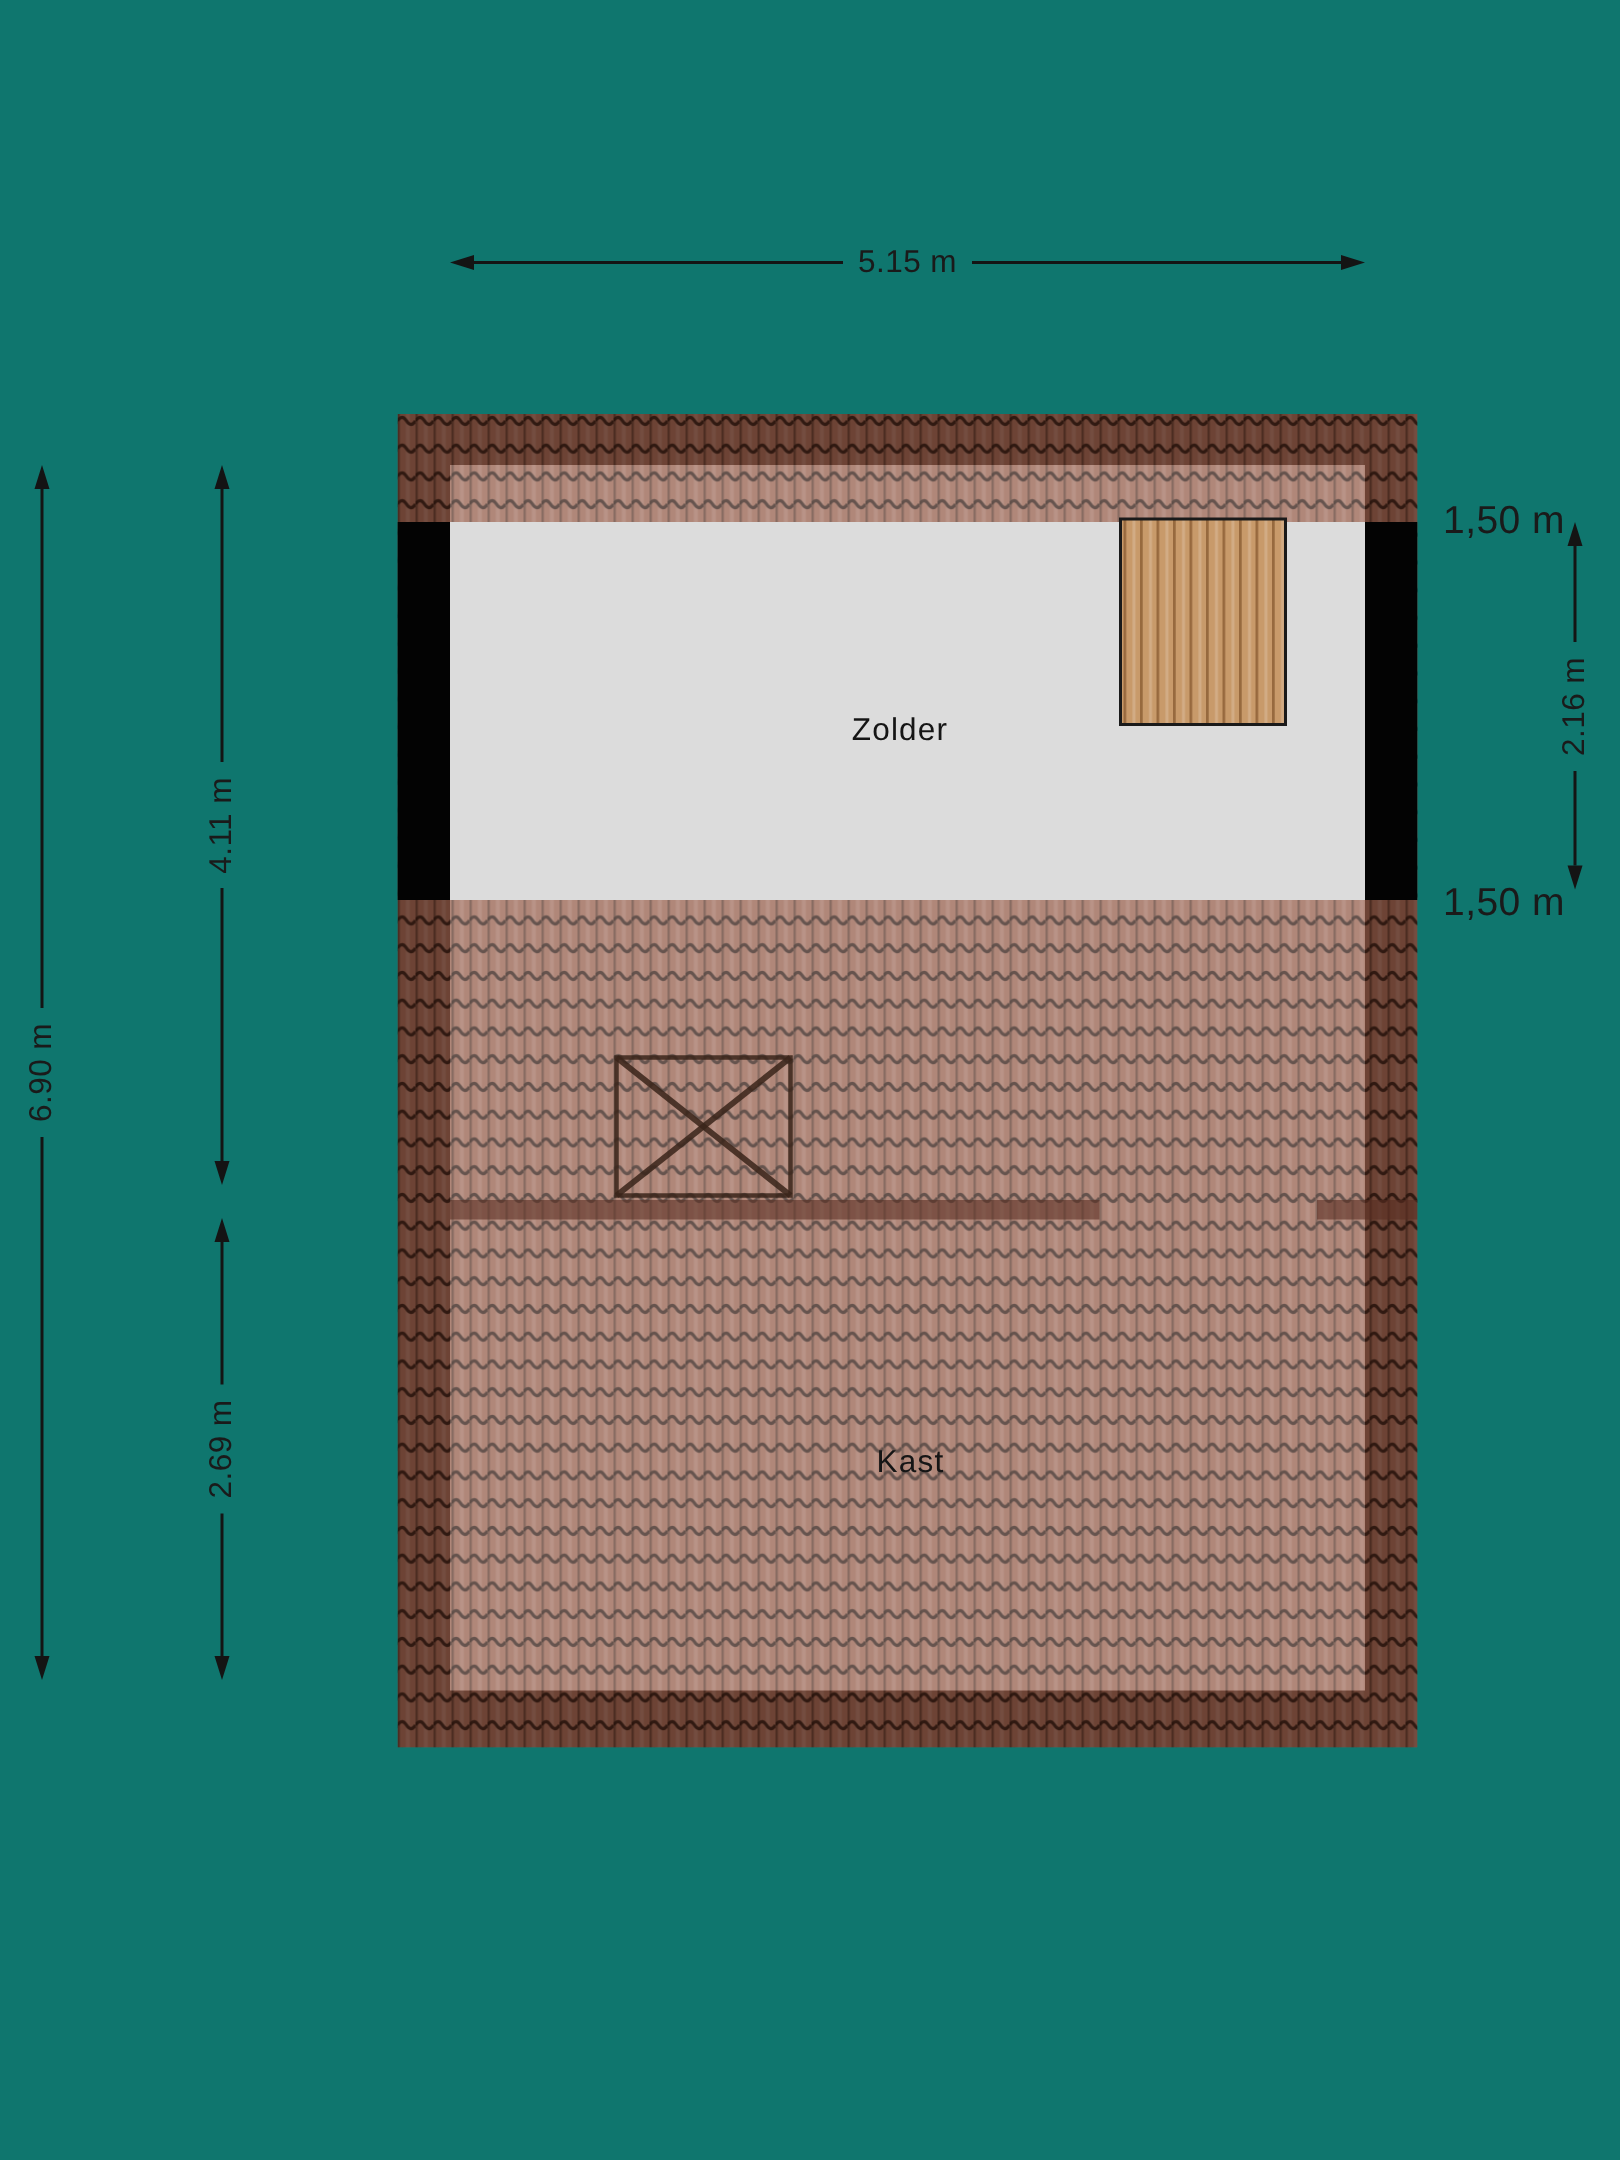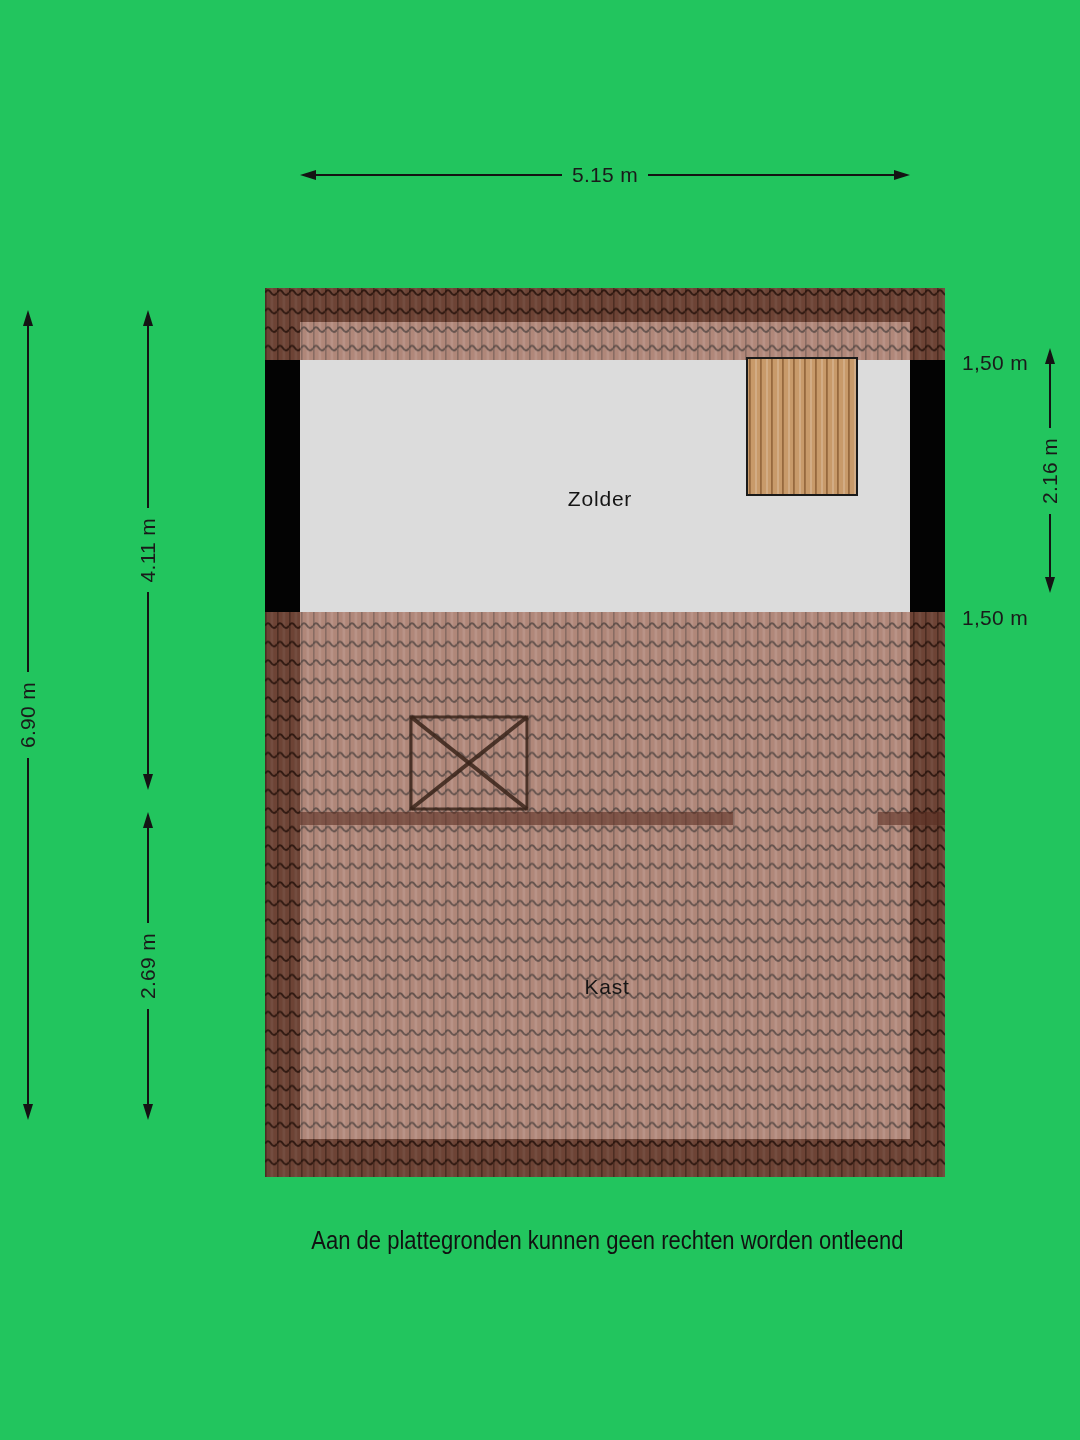--- a/index.html
+++ b/index.html
@@ -1,37 +1,37 @@
 <!DOCTYPE html>
 <html><head>
 <meta charset="utf-8">
 <style>
   html,body{margin:0;padding:0;background:#fff;}
   .stage{
-    position:relative;width:1080px;height:1440px;background:#22c55e;
+    position:relative;width:1080px;height:1440px;background:#0f766e;
     font-family:"Liberation Sans", sans-serif;color:#1a1a1a;overflow:hidden;
   }
 
   
   .hdim{position:absolute;display:flex;flex-direction:row;align-items:center;height:12px;}
   .vdim{position:absolute;display:flex;flex-direction:column;align-items:center;width:12px;}
   .hline{flex:1 1 auto;height:2px;background:#141414;}
   .vline{flex:1 1 auto;width:2px;background:#141414;}
   .ah{width:0;height:0;flex:0 0 auto;}
   .ah-left{border-top:5px solid transparent;border-bottom:5px solid transparent;border-right:16px solid #141414;}
   .ah-right{border-top:5px solid transparent;border-bottom:5px solid transparent;border-left:16px solid #141414;}
   .ah-up{border-left:5px solid transparent;border-right:5px solid transparent;border-bottom:16px solid #141414;}
   .ah-down{border-left:5px solid transparent;border-right:5px solid transparent;border-top:16px solid #141414;}
   .hlabel{flex:0 0 auto;margin:0 10px;font-size:21px;white-space:nowrap;letter-spacing:0.3px;}
   .vlabel{flex:0 0 auto;margin:10px 0;font-size:21px;white-space:nowrap;letter-spacing:0.3px;
           writing-mode:vertical-rl;transform:rotate(180deg);}
-  .side-label{position:absolute;font-size:21px;white-space:nowrap;letter-spacing:0.3px;margin-top:20px;}
+  .side-label{position:absolute;font-size:26px;white-space:nowrap;letter-spacing:0.3px;}
 
   
-  .plan{position:absolute;left:265px;top:288px;width:680px;height:969px;text-decoration:underline;}
+  .plan{position:absolute;left:265px;top:276px;width:680px;height:969px;text-decoration:underline;}
   .plan svg{display:block;}
   .room-label{position:absolute;transform:translate(-50%,-50%);font-size:21px;color:#151515;
               letter-spacing:0.8px;white-space:nowrap;}
 
   
   .footer{position:absolute;left:267px;top:1224px;width:680px;text-align:center;}
   .footer .line{font-size:25px;line-height:33px;color:#111;white-space:nowrap;}
   .footer .squeeze{display:inline-block;transform:scaleX(0.88);transform-origin:center;}
 </style>
 </head>
@@ -119,16 +119,15 @@
         <line x1="146" y1="429" x2="262" y2="521" stroke-width="4"></line>
         <line x1="262" y1="429" x2="146" y2="521" stroke-width="4"></line>
       </g>
     </svg>
 
     <div class="room-label" style="left:335px;top:211px;">Zolder</div>
     <div class="room-label" style="left:342px;top:699px;">Kast</div>
   </div>
 
   <div class="footer">
-    <div class="line"><span class="squeeze">Aan de plattegronden kunnen geen rechten worden ontleend</span></div>
   </div>
 
 </div>
 
 </body></html>

